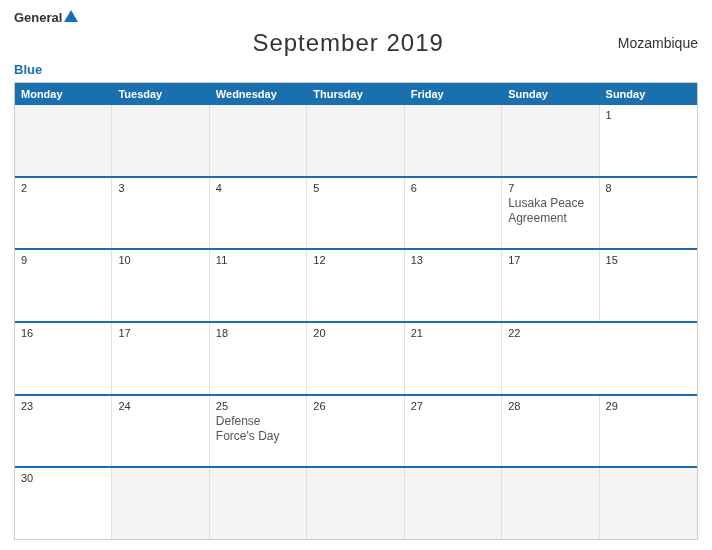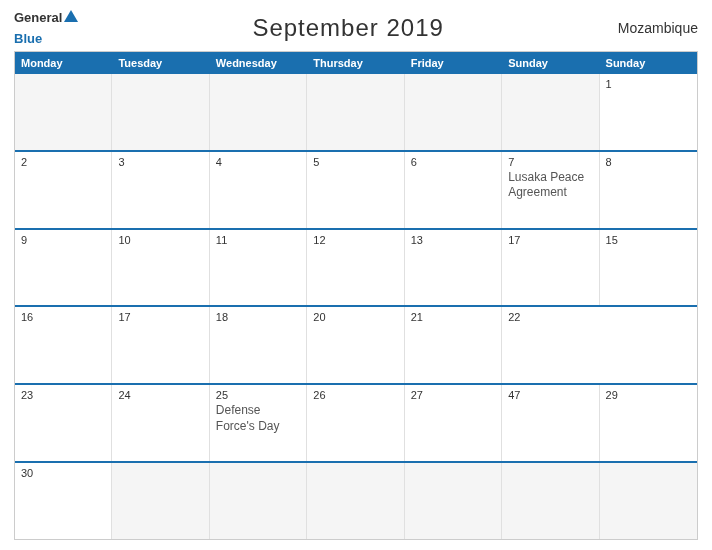--- a/index.html
+++ b/index.html
@@ -22,20 +22,21 @@
       display: flex;
       align-items: center;
       justify-content: space-between;
       margin-bottom: 6px;
     }
     .logo {
       display: flex;
       flex-direction: column;
       align-items: flex-start;
       line-height: 1;
+      gap: 31px;
     }
     .logo-general {
       font-size: 13px;
       font-weight: bold;
       color: #333;
     }
     .logo-blue {
       font-size: 13px;
       font-weight: bold;
       color: #1a6faf;
@@ -246,21 +247,21 @@
           <span class="day-num">25</span>
           <div class="event-name">Defense Force's Day</div>
         </div>
         <div class="cal-cell">
           <span class="day-num">26</span>
         </div>
         <div class="cal-cell">
           <span class="day-num">27</span>
         </div>
         <div class="cal-cell">
-          <span class="day-num">47</span>
+          <span class="day-num">28</span>
         </div>
         <div class="cal-cell">
           <span class="day-num">29</span>
         </div>
       </div>
 
       <div class="cal-row">
         <div class="cal-cell">
           <span class="day-num">30</span>
         </div>

